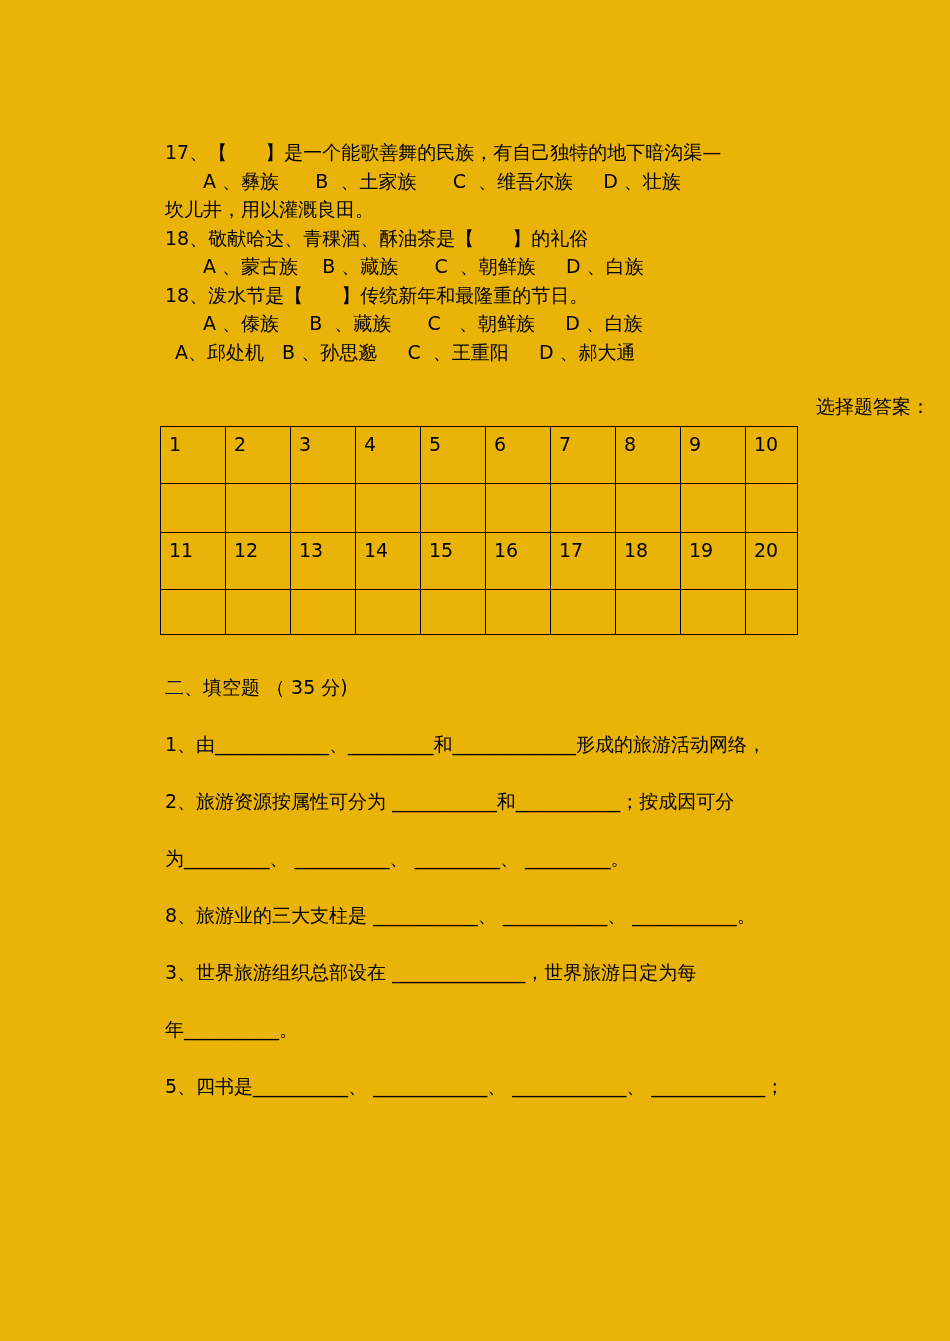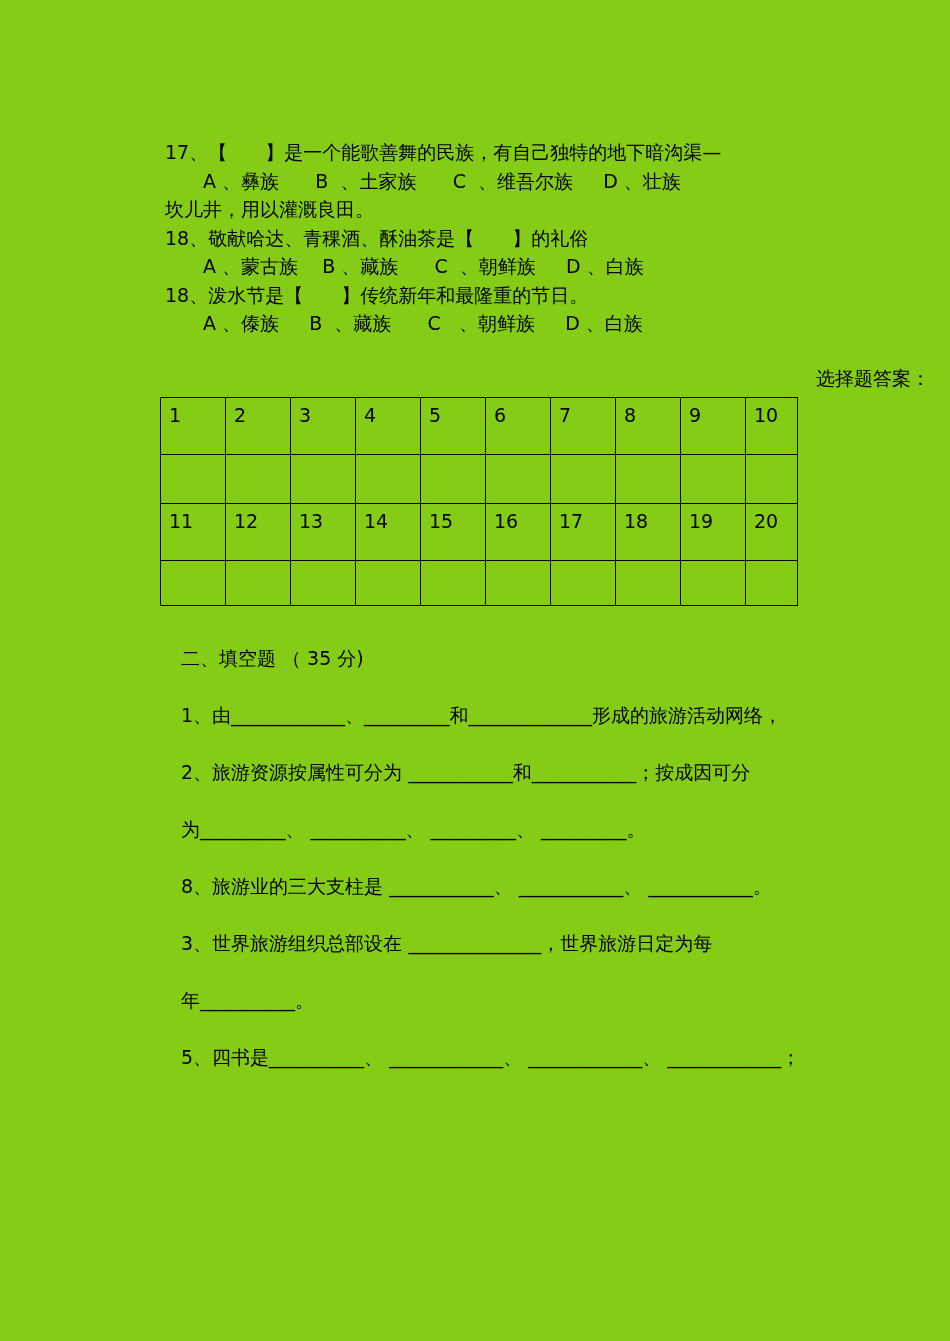--- a/index.html
+++ b/index.html
@@ -12,21 +12,21 @@
   body {
     width: 950px;
     height: 1341px;
     overflow: hidden;
   }
   .page {
     box-sizing: border-box;
     width: 950px;
     height: 1341px;
     padding: 138px 20px 0 165px;
-    background: #84cc16;
+    background: #eab308;
   }
   .line {
     margin: 0;
     font-size: 19px;
     line-height: 28.5px;
     white-space: pre;
   }
   .opt { padding-left: 38px; }
   .opt-sm { padding-left: 10px; }
   .answers-label {
@@ -48,21 +48,20 @@
     padding: 6px 0 0 8px;
     overflow: visible;
     white-space: pre;
   }
   tr.num-row td { height: 50px; }
   tr.blank-row-1 td { height: 42px; }
   tr.blank-row-2 td { height: 38px; }
   td.cell-shift { padding-left: 30px; }
   .fill-block {
     margin-top: 24px;
-    margin-left: 16px;
   }
   .fline {
     margin: 0;
     font-size: 19px;
     line-height: 57px;
     white-space: pre;
   }
 </style>
 </head>
 <body>
@@ -70,20 +69,21 @@
 <div class="page">
 
   <section>
     <p class="line">17、【　　】是一个能歌善舞的民族，有自己独特的地下暗沟渠—</p>
     <p class="line opt">A 、彝族      B  、土家族      C  、维吾尔族     D 、壮族</p>
     <p class="line">坎儿井，用以灌溉良田。</p>
     <p class="line">18、敬献哈达、青稞酒、酥油茶是【　　】的礼俗</p>
     <p class="line opt">A 、蒙古族    B 、藏族      C  、朝鲜族     D 、白族</p>
     <p class="line">18、泼水节是【　　】传统新年和最隆重的节日。</p>
     <p class="line opt">A 、傣族     B  、藏族      C   、朝鲜族     D 、白族</p>
+    <p class="line opt-sm">A、邱处机   B 、孙思邈     C  、王重阳     D 、郝大通</p>
   </section>
 
   <p class="line answers-label">选择题答案：</p>
 
   <table class="answer-table">
     <colgroup>
       <col style="width:65px">
         <col style="width:65px">
         <col style="width:65px">
         <col style="width:65px">

